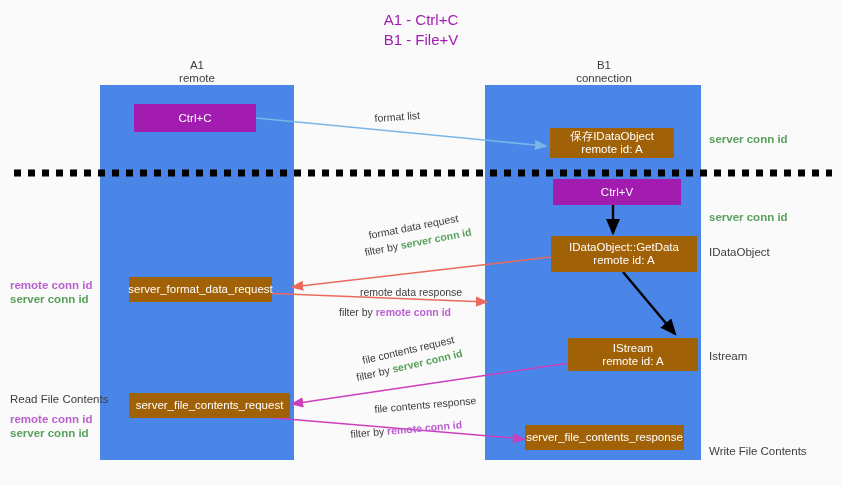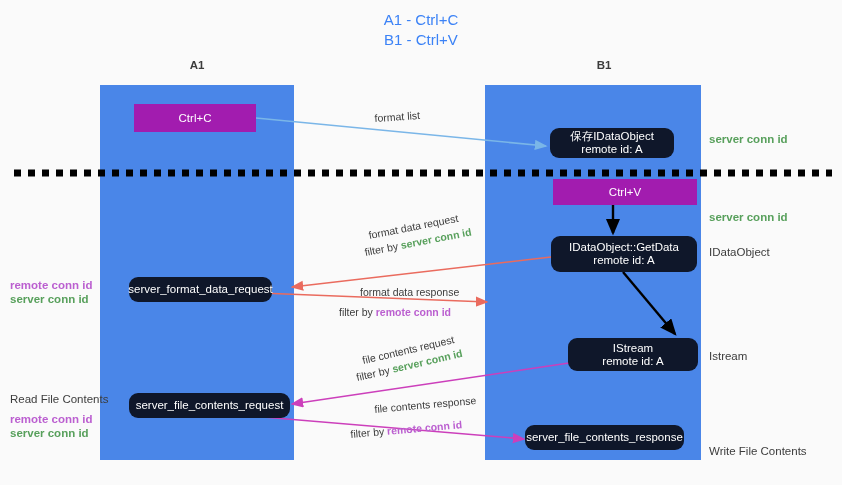--- a/index.html
+++ b/index.html
@@ -20,30 +20,29 @@
     inset: 0;
   }
   .abs { position: absolute; }
 
   
   .title {
     left: 0; right: 0; top: 10px;
     text-align: center;
     font-size: 15px;
     line-height: 20px;
-    color: #3b82f6;
+    color: #a21caf;
   }
 
   
   .col-header {
     text-align: center;
     font-size: 11.5px;
     line-height: 13px;
     color: #3c3c3c;
-    font-weight: bold;
   }
   .col-header .c-main { display: block; }
   .col-header .c-sub  { display: block; }
 
   
   .lane {
     background: #4a86e8;
     top: 85px;
     height: 375px;
   }
@@ -57,21 +56,21 @@
     flex-direction: column;
     align-items: center;
     justify-content: center;
     font-size: 11.5px;
     line-height: 13px;
     color: #ffffff;
     text-align: center;
     padding: 2px 6px;
   }
   .node.green  { background: #a21caf; }
-  .node.orange { background: #0f172a; border-radius: 9px; }
+  .node.orange { background: #a16207; }
   .node .l2 { display: block; }
 
   
   .side-label {
     font-size: 11.5px;
     line-height: 14px;
     color: #3c3c3c;
     white-space: nowrap;
   }
   .conn-green  { color: #58a05c; font-weight: bold; }
@@ -96,28 +95,30 @@
     pointer-events: none;
   }
 </style>
 </head>
 <body>
 
 <div id="diagram">
 
   <div class="abs title">
     <div>A1 - Ctrl+C</div>
-    <div>B1 - Ctrl+V</div>
+    <div>B1 - File+V</div>
   </div>
 
   <div class="abs col-header" style="left:100px; top:59px; width:194px;">
     <span class="c-main">A1</span>
+    <span class="c-sub">remote</span>
   </div>
   <div class="abs col-header" style="left:496px; top:59px; width:216px;">
     <span class="c-main">B1</span>
+    <span class="c-sub">connection</span>
   </div>
 
   <div class="abs lane" id="lane-a1"></div>
   <div class="abs lane" id="lane-b1"></div>
 
   <svg id="edges" viewBox="0 0 842 485">
     <defs>
       <marker id="ah-blue" markerWidth="9" markerHeight="9" refX="7" refY="3.2" orient="auto">
         <path d="M0,0 L8,3.2 L0,6.4 z" fill="#7ab6e8"></path>
       </marker>
@@ -151,21 +152,21 @@
 
   <div class="abs node green" style="left:134px; top:104px; width:122px; height:28px;">
     <span>Ctrl+C</span>
   </div>
 
   <div class="abs node orange" style="left:550px; top:128px; width:124px; height:30px;">
     <span>保存IDataObject</span>
     <span class="l2">remote id: A</span>
   </div>
 
-  <div class="abs node green" style="left:553px; top:179px; width:144px; height:26px;">
+  <div class="abs node green" style="left:553px; top:179px; width:128px; height:26px;">
     <span>Ctrl+V</span>
   </div>
 
   <div class="abs node orange" style="left:551px; top:236px; width:146px; height:36px;">
     <span>IDataObject::GetData</span>
     <span class="l2">remote id: A</span>
   </div>
 
   <div class="abs node orange" style="left:129px; top:277px; width:143px; height:25px;">
     <span>server_format_data_request</span>
@@ -207,21 +208,21 @@
     <div class="conn-green">server conn id</div>
   </div>
 
   <div class="abs edge-label" style="left:375px; top:111px; transform:rotate(-4deg); transform-origin:left bottom;">format list</div>
 
   <div class="abs edge-label rot-up" style="left:370px; top:228px;">format data request</div>
   <div class="abs edge-label rot-up" style="left:366px; top:245px;">
     <span>filter by </span><span class="conn-green">server conn id</span>
   </div>
 
-  <div class="abs edge-label" style="left:360px; top:285px;">format data response</div>
+  <div class="abs edge-label" style="left:360px; top:285px;">remote data response</div>
   <div class="abs edge-label" style="left:339px; top:305px;">
     <span>filter by </span><span class="conn-purple">remote conn id</span>
   </div>
 
   <div class="abs edge-label rot-up2" style="left:364px; top:353px;">file contents request</div>
   <div class="abs edge-label rot-up2" style="left:358px; top:370px;">
     <span>filter by </span><span class="conn-green">server conn id</span>
   </div>
 
   <div class="abs edge-label" style="left:375px; top:402px; transform:rotate(-5deg); transform-origin:left bottom;">file contents response</div>

